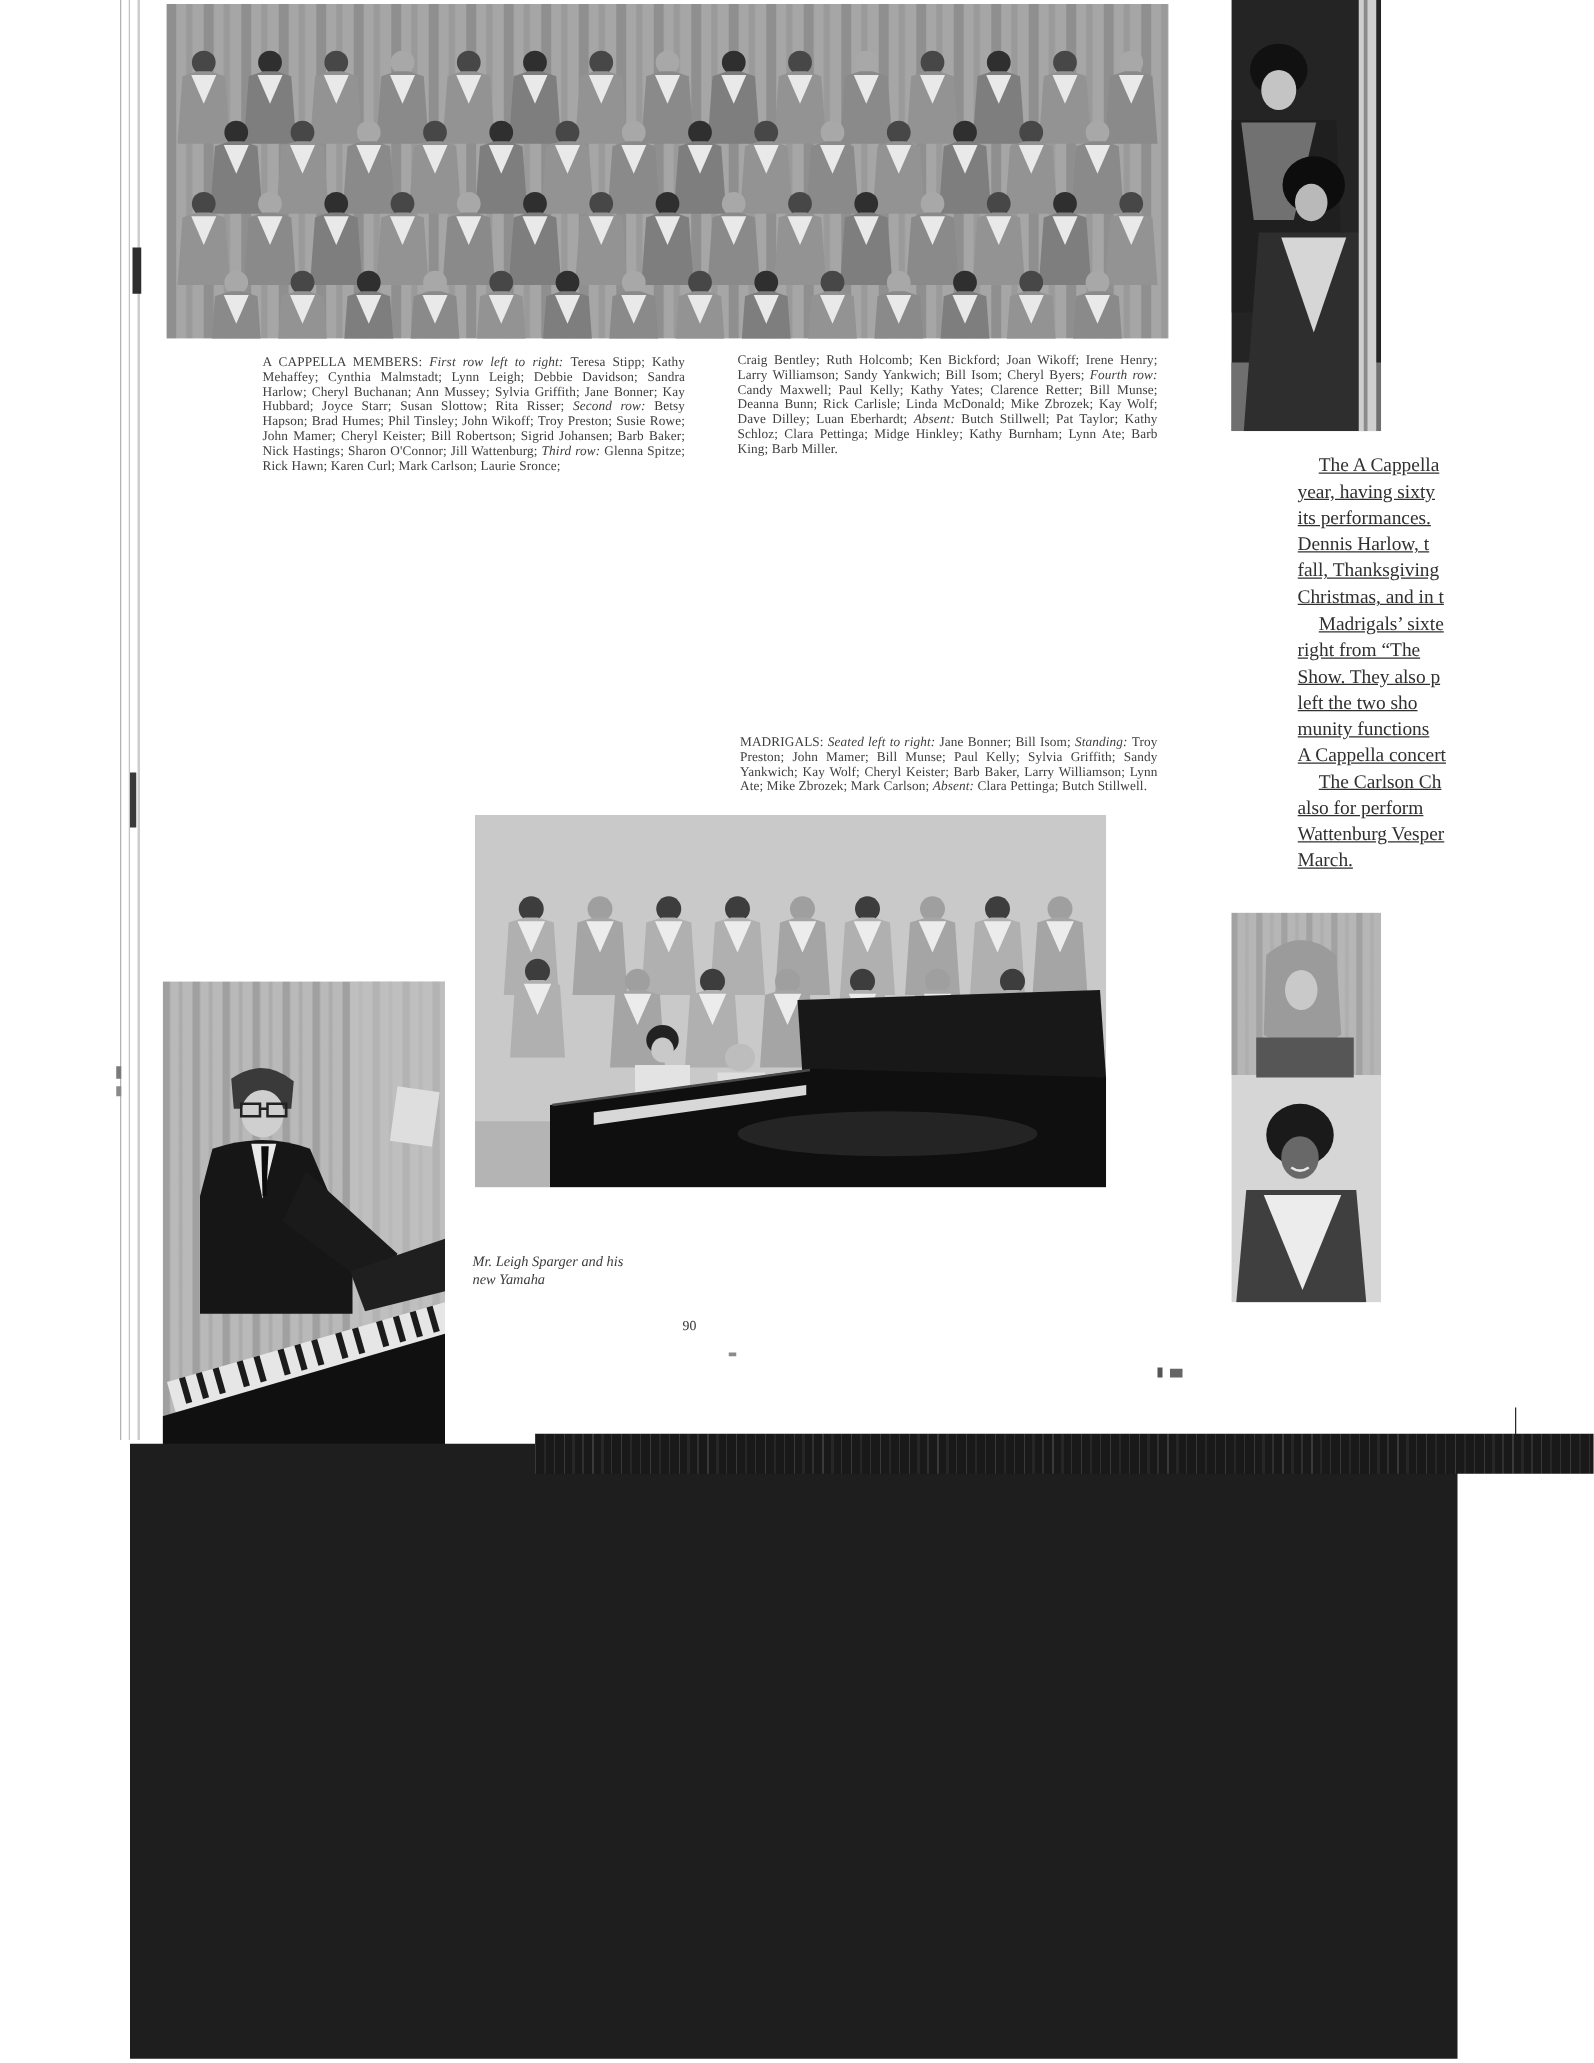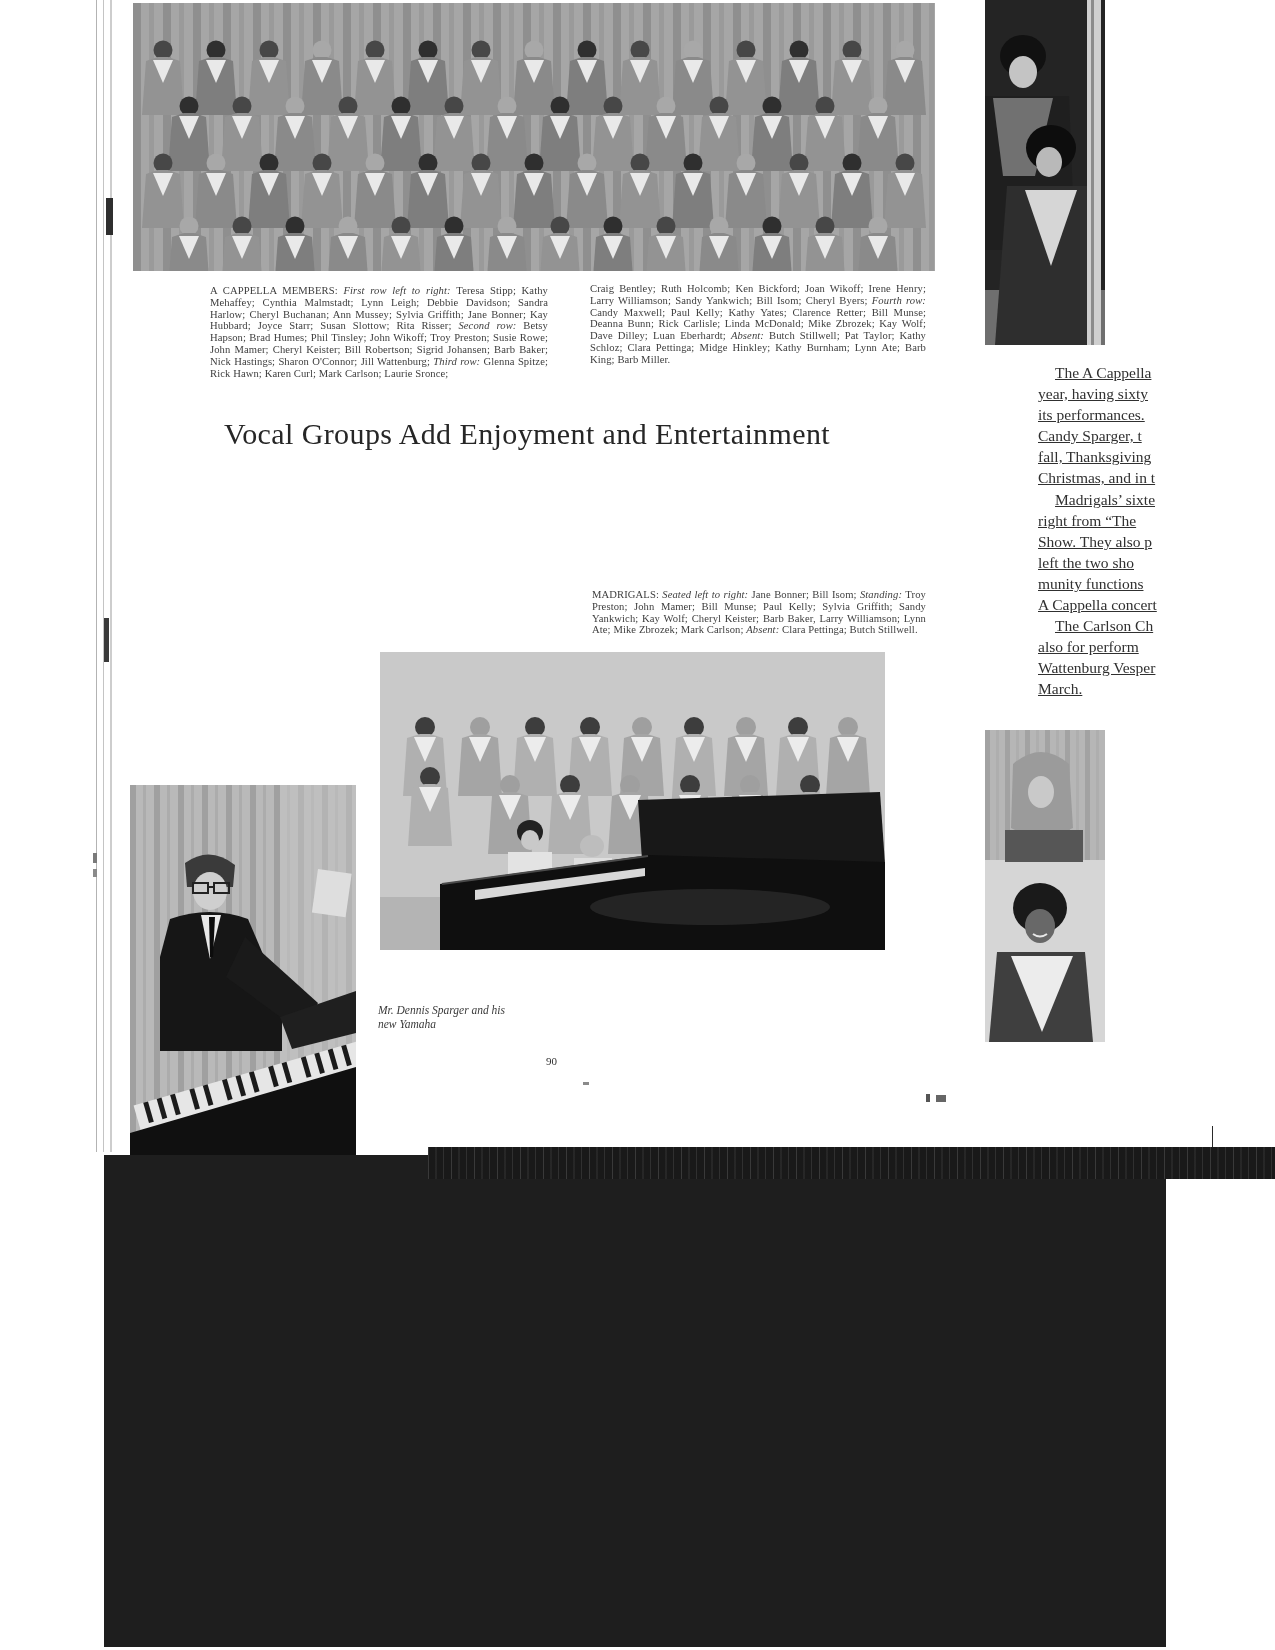--- a/index.html
+++ b/index.html
@@ -157,27 +157,26 @@
       <path d="M22 186 L104 186 L110 345 L10 345 Z" fill="#2e2e2e"></path>
       <path d="M40 190 L92 190 L66 266 Z" fill="#d6d6d6"></path>
       <rect x="102" width="14" height="345" fill="#cfcfcf"></rect>
       <rect x="106" width="3" height="345" fill="#8b8b8b"></rect>
     </svg>
   </div>
 
   <p class="caption" style="left:210px;top:285px;width:338px;"><span>A CAPPELLA MEMBERS: </span><span class="it">First row left to right: </span><span>Teresa Stipp; Kathy Mehaffey; Cynthia Malmstadt; Lynn Leigh; Debbie Davidson; Sandra Harlow; Cheryl Buchanan; Ann Mussey; Sylvia Griffith; Jane Bonner; Kay Hubbard; Joyce Starr; Susan Slottow; Rita Risser; </span><span class="it">Second row: </span><span>Betsy Hapson; Brad Humes; Phil Tinsley; John Wikoff; Troy Preston; Susie Rowe; John Mamer; Cheryl Keister; Bill Robertson; Sigrid Johansen; Barb Baker; Nick Hastings; Sharon O'Connor; Jill Wattenburg; </span><span class="it">Third row: </span><span>Glenna Spitze; Rick Hawn; Karen Curl; Mark Carlson; Laurie Sronce;</span></p>
   <p class="caption" style="left:590px;top:283px;width:336px;"><span>Craig Bentley; Ruth Holcomb; Ken Bickford; Joan Wikoff; Irene Henry; Larry Williamson; Sandy Yankwich; Bill Isom; Cheryl Byers; </span><span class="it">Fourth row: </span><span>Candy Maxwell; Paul Kelly; Kathy Yates; Clarence Retter; Bill Munse; Deanna Bunn; Rick Carlisle; Linda McDonald; Mike Zbrozek; Kay Wolf; Dave Dilley; Luan Eberhardt; </span><span class="it">Absent: </span><span>Butch Stillwell; Pat Taylor; Kathy Schloz; Clara Pettinga; Midge Hinkley; Kathy Burnham; Lynn Ate; Barb King; Barb Miller.</span></p>
 
-  <h1 class="headline">Vocal Groups Add Enjoyment and Entertainment</h1>
 
   <div class="article">
     <div class="aline ind">The A Cappella</div>
     <div class="aline">year, having sixty</div>
     <div class="aline">its performances.</div>
-    <div class="aline">Candy Sparger, t</div>
+    <div class="aline">Dennis Harlow, t</div>
     <div class="aline">fall, Thanksgiving</div>
     <div class="aline">Christmas, and in t</div>
     <div class="aline ind">Madrigals’ sixte</div>
     <div class="aline">right from “The</div>
     <div class="aline">Show. They also p</div>
     <div class="aline">left the two sho</div>
     <div class="aline">munity functions</div>
     <div class="aline">A Cappella concert</div>
     <div class="aline ind">The Carlson Ch</div>
     <div class="aline">also for perform</div>
@@ -271,21 +270,21 @@
             <rect x="196" y="318" width="5" height="21"></rect>
             <rect x="210" y="318" width="5" height="21"></rect>
             <rect x="224" y="318" width="5" height="21"></rect>
         </g>
       </g>
       <path d="M0 348 L226 282 L226 373 L0 373 Z" fill="#101010"></path>
     </svg>
   </div>
 
   <p class="sparger-cap">
-    <span>Mr. Dennis Sparger and his</span><br>
+    <span>Mr. Leigh Sparger and his</span><br>
     <span>new Yamaha</span>
   </p>
 
   <div class="pagenum">90</div>
 
   <div class="photo" style="left:985px;top:730px;width:120px;height:312px;">
     <svg viewBox="0 0 120 312" width="120" height="312">
       <defs>
         <pattern id="curt2" width="20" height="130" patternUnits="userSpaceOnUse">
           <rect width="20" height="130" fill="#b6b6b6"></rect>

